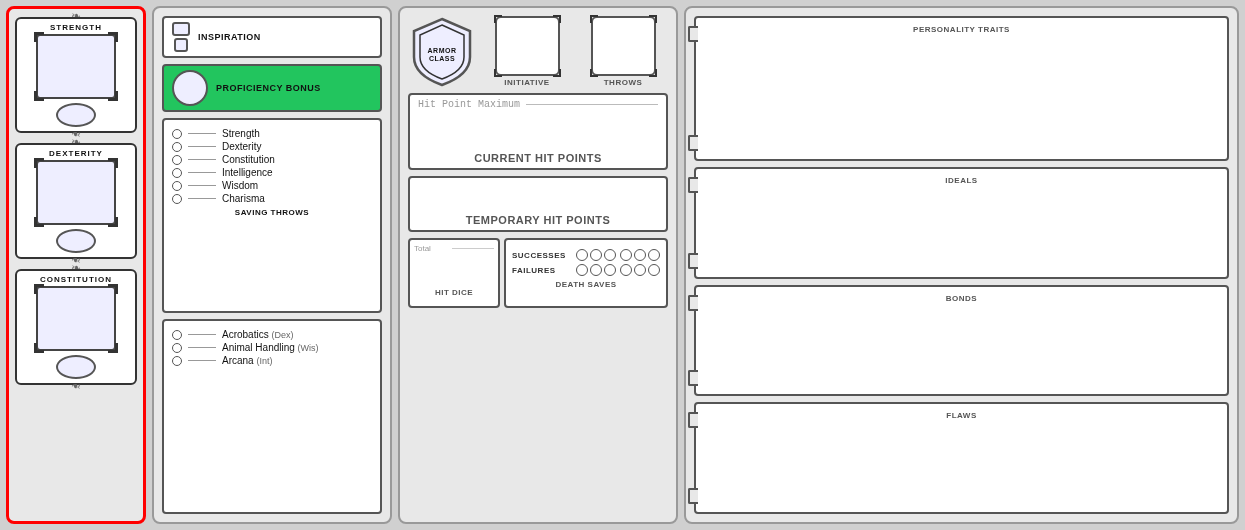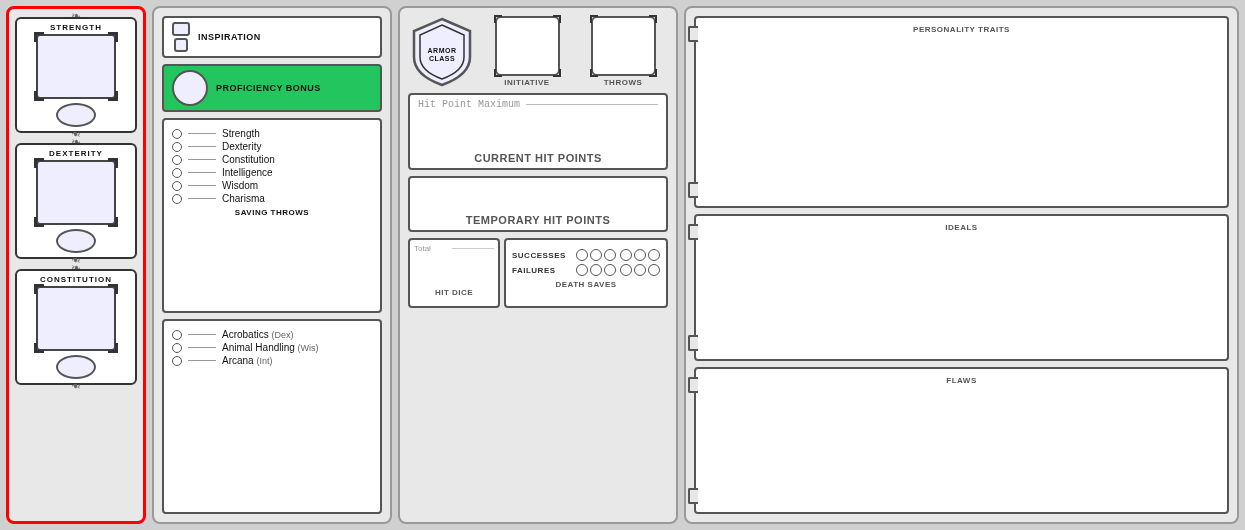--- a/index.html
+++ b/index.html
@@ -565,17 +565,20 @@
 <div class="panel-right">
 
   <div class="notch-box" style="flex:2;">
     <div class="notch-label">PERSONALITY TRAITS</div>
   </div>
 
   <div class="notch-box" style="flex:1.5;">
     <div class="notch-label">IDEALS</div>
   </div>
 
+  <div class="notch-box" style="flex:1.5;">
+    <div class="notch-label">BONDS</div>
+  </div>
 
   <div class="notch-box" style="flex:1.5;">
     <div class="notch-label">FLAWS</div>
   </div>
 </div>
 
 </body></html>

